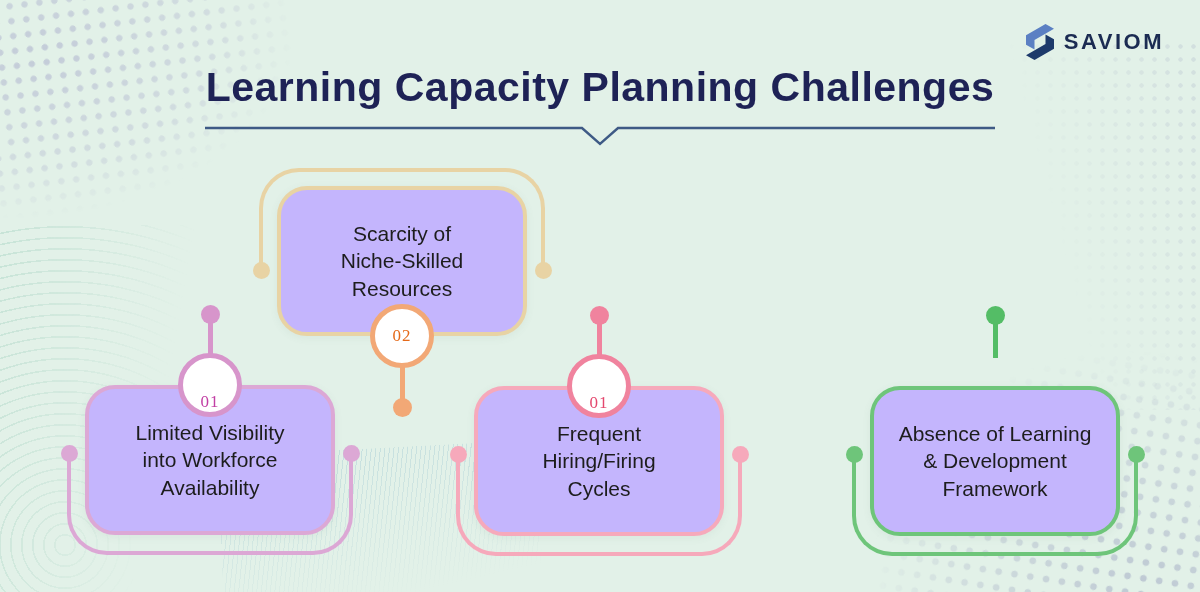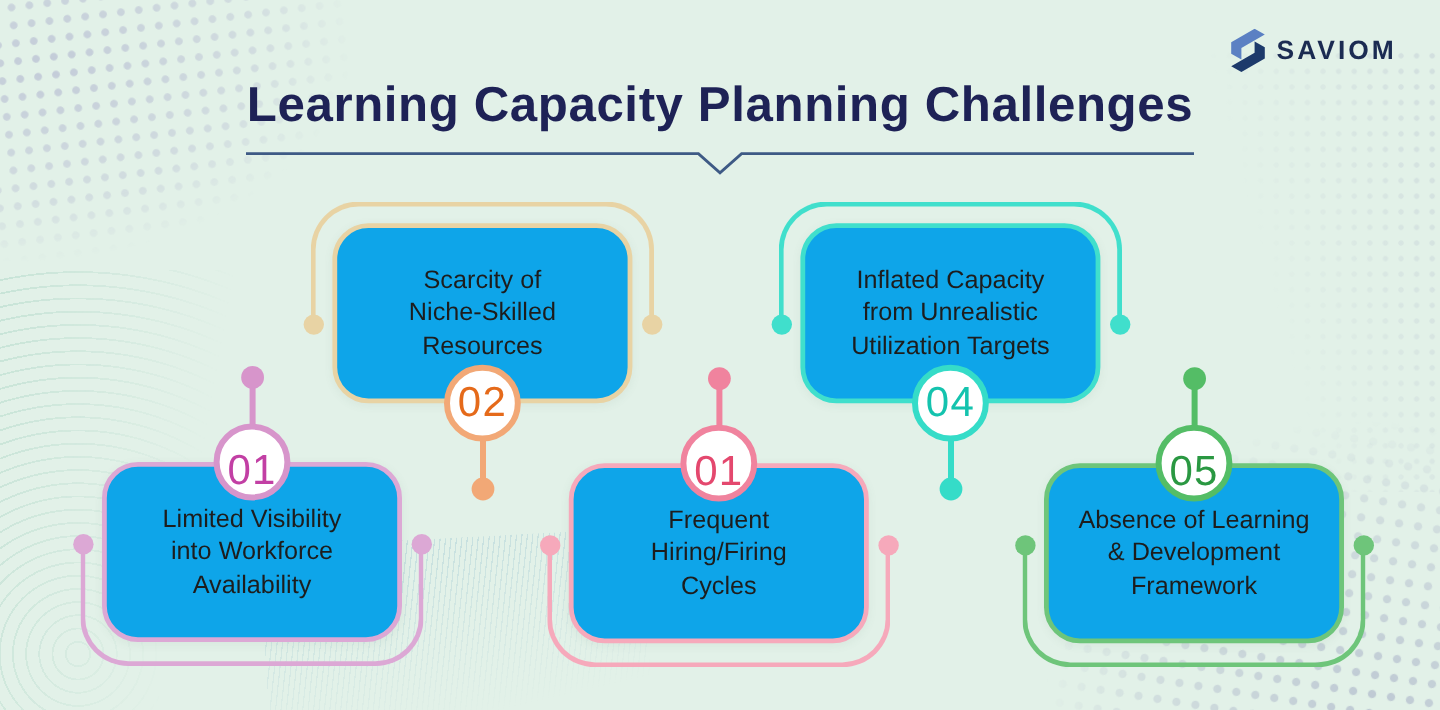--- a/index.html
+++ b/index.html
@@ -66,37 +66,37 @@
   .enddot.left{left:-10.5px;} .enddot.right{right:-10.5px;}
 
   .stem{position:absolute; width:5px; left:122.5px; background:var(--accent); z-index:2;}
   .card-group.down .stem{top:-72px; height:44px;}
   .card-group.up   .stem{top:180px; height:44px;}
   .tipdot{position:absolute; width:19px; height:19px; left:115.5px; border-radius:50%; background:var(--accent); z-index:2;}
   .card-group.down .tipdot{top:-80px;}
   .card-group.up   .tipdot{top:212px;}
 
   .card{
-    position:absolute; inset:0; background:#0ea5e9; box-sizing:border-box;
+    position:absolute; inset:0; background:#c4b5fd; box-sizing:border-box;
     border:4.5px solid var(--border); border-radius:30px; z-index:3;
     display:flex; align-items:center; justify-content:center;
     box-shadow:0 2px 8px rgba(90,115,105,.07);
   }
   .card p{
     margin:0; text-align:center; white-space:pre-line;
     font-size:21px; line-height:1.3; font-weight:500; color:#1d1d1d;
   }
   .badge{
     position:absolute; left:93px; width:64px; height:64px; box-sizing:border-box;
     background:#fff; border:5px solid var(--accent); border-radius:50%;
     display:flex; align-items:center; justify-content:center; z-index:4;
   }
   .card-group.down .badge{top:-32px;align-items:flex-end;}
   .card-group.up   .badge{top:118px;}
-  .badge span{font-size:35px; font-weight:500; color:var(--num); letter-spacing:1px;}
+  .badge span{font-size:17px; font-weight:500; color:var(--num); letter-spacing:1px;font-family:Liberation Serif, serif;}
 </style>
 </head>
 <body style="--bg: #e2f1e8; --title: #1e2256; --divider: #3e5a85; --logoText: #1b2b52; --logoLight: #5b80c3; --logoDark: #1d3a6b;">
 
 <div id="canvas">
 
   <div class="deco" id="deco-dots-tl"></div>
   <div class="deco" id="deco-arcs-left"></div>
   <div class="deco" id="deco-fan"></div>
   <div class="deco" id="deco-dots-br"></div>
@@ -160,47 +160,28 @@
     <div class="card">
       <p>Frequent
 Hiring/Firing
 Cycles</p>
     </div>
     <div class="badge">
       <span>01</span>
     </div>
   </div>
 
-  <div class="card-group up" style="left: 667px; top: 186px; --border: #40DFCC; --accent: #35DCC8; --num: #14C3AE;">
-    <div class="outer">
-      <span class="enddot left"></span>
-      <span class="enddot right"></span>
-    </div>
-    <div class="stem"></div>
-    <div class="tipdot"></div>
-    <div class="card">
-      <p>Inflated Capacity
-from Unrealistic
-Utilization Targets</p>
-    </div>
-    <div class="badge">
-      <span>04</span>
-    </div>
-  </div>
 
   <div class="card-group down" style="left: 870px; top: 386px; --border: #6EC57A; --accent: #54BD66; --num: #2A9842;">
     <div class="outer">
       <span class="enddot left"></span>
       <span class="enddot right"></span>
     </div>
     <div class="stem"></div>
     <div class="tipdot"></div>
     <div class="card">
       <p>Absence of Learning
 &amp; Development
 Framework</p>
     </div>
-    <div class="badge">
-      <span>05</span>
-    </div>
   </div>
 
 </div>
 
 </body></html>

